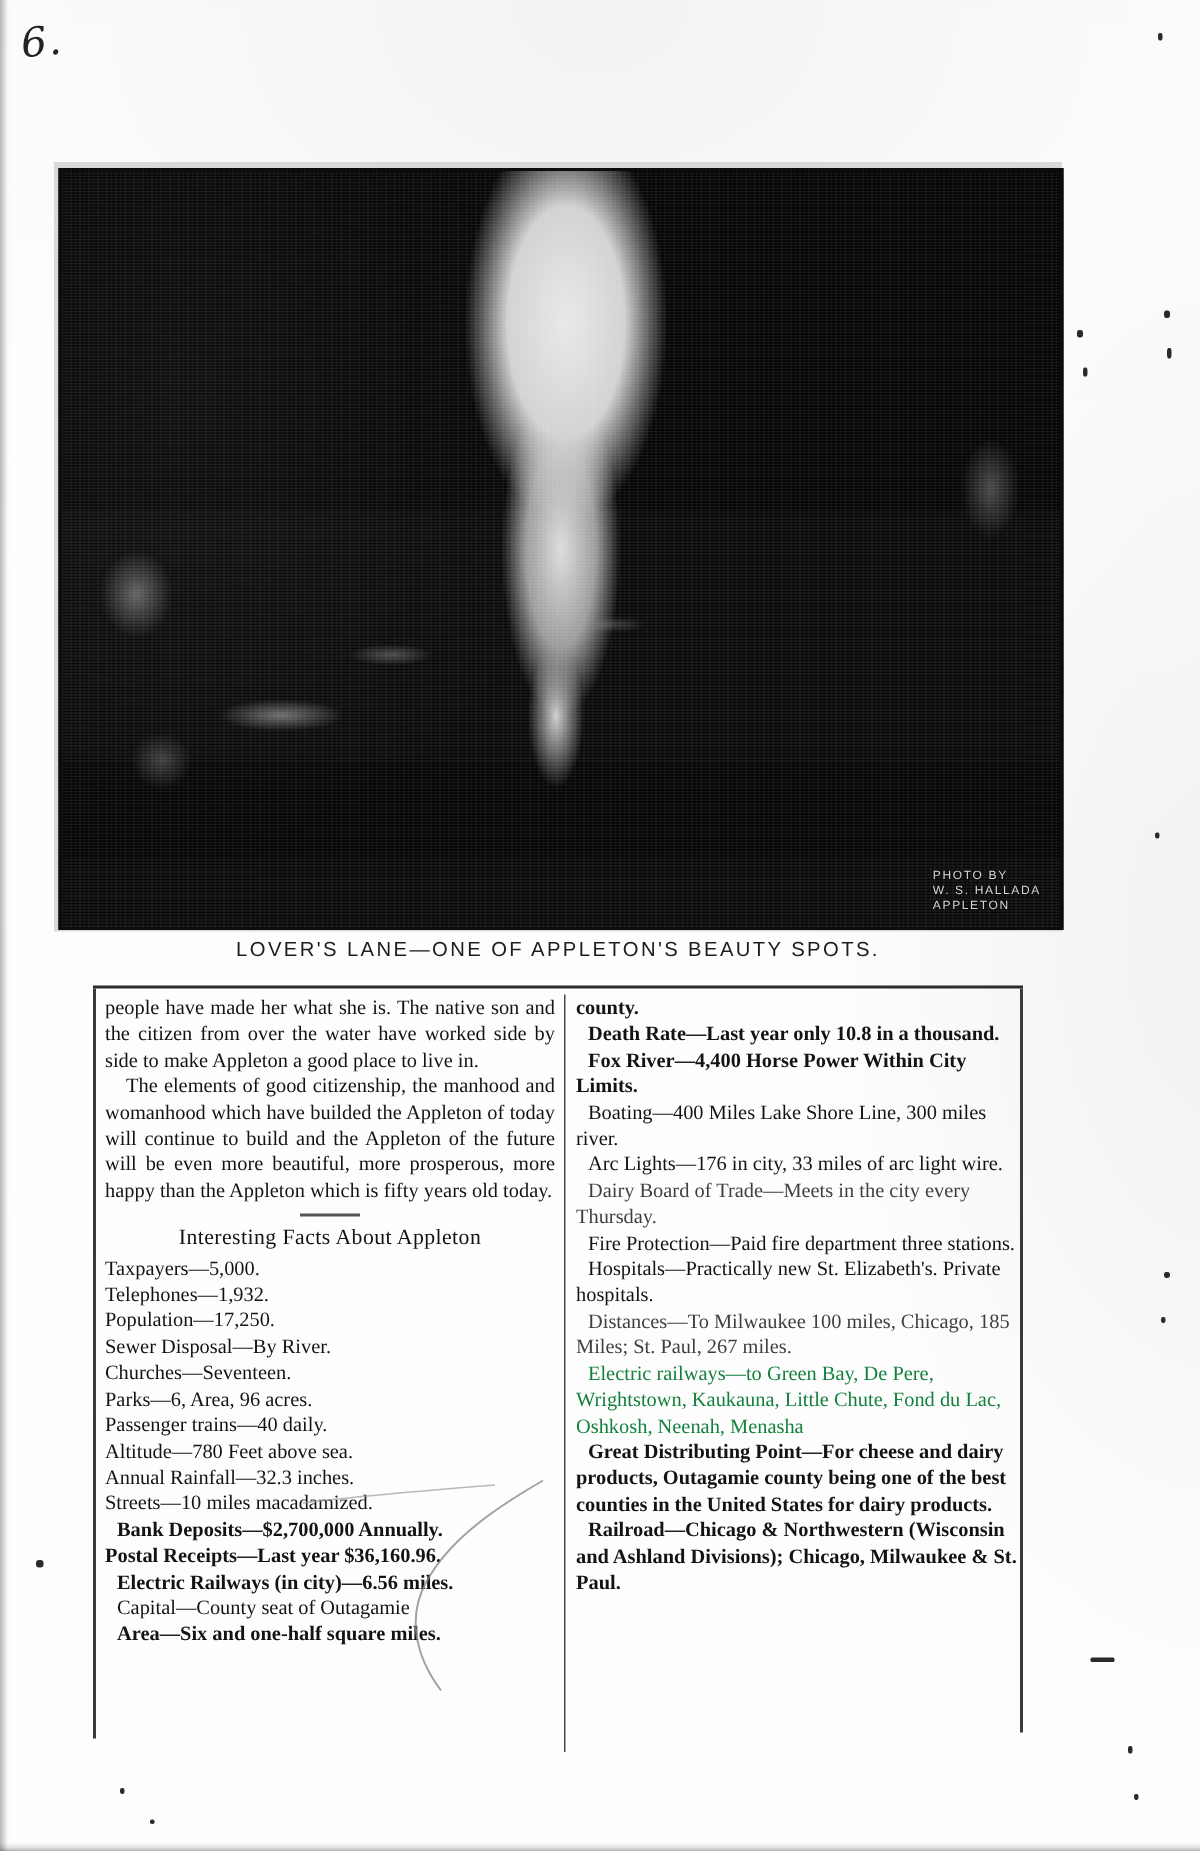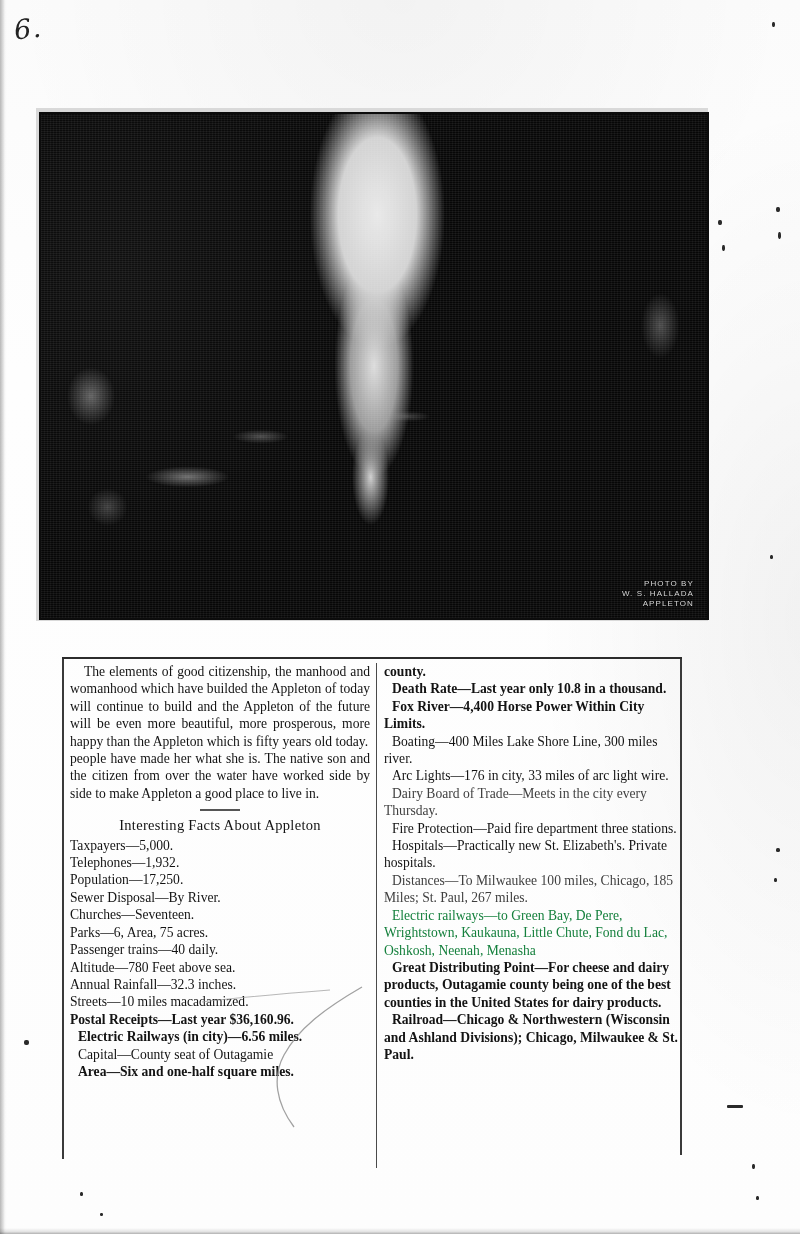--- a/index.html
+++ b/index.html
@@ -99,21 +99,21 @@
       radial-gradient(ellipse 6% 2% at 33% 64%, rgba(170,170,170,0.4), rgba(0,0,0,0) 70%),
       radial-gradient(ellipse 5% 1.5% at 55% 60%, rgba(150,150,150,0.35), rgba(0,0,0,0) 70%),
       radial-gradient(ellipse 4% 5% at 10% 78%, rgba(160,160,160,0.35), rgba(0,0,0,0) 75%),
       radial-gradient(ellipse 5% 8% at 7.5% 56%, rgba(200,200,200,0.45), rgba(0,0,0,0) 72%),
       radial-gradient(ellipse 4% 9% at 93% 42%, rgba(175,175,175,0.4), rgba(0,0,0,0) 72%);
   }
   #photo-credit {
     position: absolute;
     right: 13px;
     bottom: 9px;
-    text-align: right;
+    text-align: left;
     font-family: "Liberation Sans", sans-serif;
     font-size: 8px;
     line-height: 10px;
     letter-spacing: 1.1px;
     color: #d6d6d6;
     text-shadow: 0 0 2px #000;
   }
   
   #caption {
     position: absolute;
@@ -264,45 +264,47 @@
       <div id="photo-highlights"></div>
       <div id="photo-grain"></div>
       <div id="photo-credit">
         <div>PHOTO BY</div>
         <div>W. S. HALLADA</div>
         <div>APPLETON</div>
       </div>
     </div>
   </div>
 
+  <div id="caption">LOVER'S LANE—ONE OF APPLETON'S BEAUTY SPOTS.</div>
 
   <div id="clipping">
     <div id="clip-top-rule"></div>
     <div id="clip-left-rule"></div>
     <div id="clip-right-rule"></div>
     <div id="clip-mid-rule"></div>
 
     <div class="col" id="col-left">
+      <p class="para noindent">people have made her what she is. The native son and the citizen from over the water have worked side by side to make Appleton a good place to live in.</p>
       <p class="para">The elements of good citizenship, the manhood and womanhood which have builded the Appleton of today will continue to build and the Appleton of the future will be even more beautiful, more prosperous, more happy than the Appleton which is fifty years old today.</p>
-      <p class="para noindent">people have made her what she is. The native son and the citizen from over the water have worked side by side to make Appleton a good place to live in.</p>
 
       <div class="facts-sep"></div>
 
       <div class="facts-head">Interesting Facts About Appleton</div>
 
       <div class="fact">Taxpayers—5,000.</div>
       <div class="fact">Telephones—1,932.</div>
       <div class="fact">Population—17,250.</div>
       <div class="fact">Sewer Disposal—By River.</div>
       <div class="fact">Churches—Seventeen.</div>
-      <div class="fact">Parks—6, Area, 75 acres.</div>
+      <div class="fact">Parks—6, Area, 96 acres.</div>
       <div class="fact">Passenger trains—40 daily.</div>
       <div class="fact">Altitude—780 Feet above sea.</div>
       <div class="fact">Annual Rainfall—32.3 inches.</div>
       <div class="fact">Streets—10 miles macadamized.</div>
+      <div class="fact ind bold">Bank Deposits—$2,700,000 Annually.</div>
       <div class="fact bold">Postal Receipts—Last year $36,160.96.</div>
       <div class="fact ind bold">Electric Railways (in city)—6.56 miles.</div>
       <div class="fact ind">Capital—County seat of Outagamie</div>
       <div class="fact ind bold">Area—Six and one-half square miles.</div>
     </div>
 
     <div class="col" id="col-right">
       <div class="fact bold">county.</div>
       <div class="fact ind bold">Death Rate—Last year only 10.8 in a thousand.</div>
       <div class="fact ind bold">Fox River—4,400 Horse Power Within City Limits.</div>

